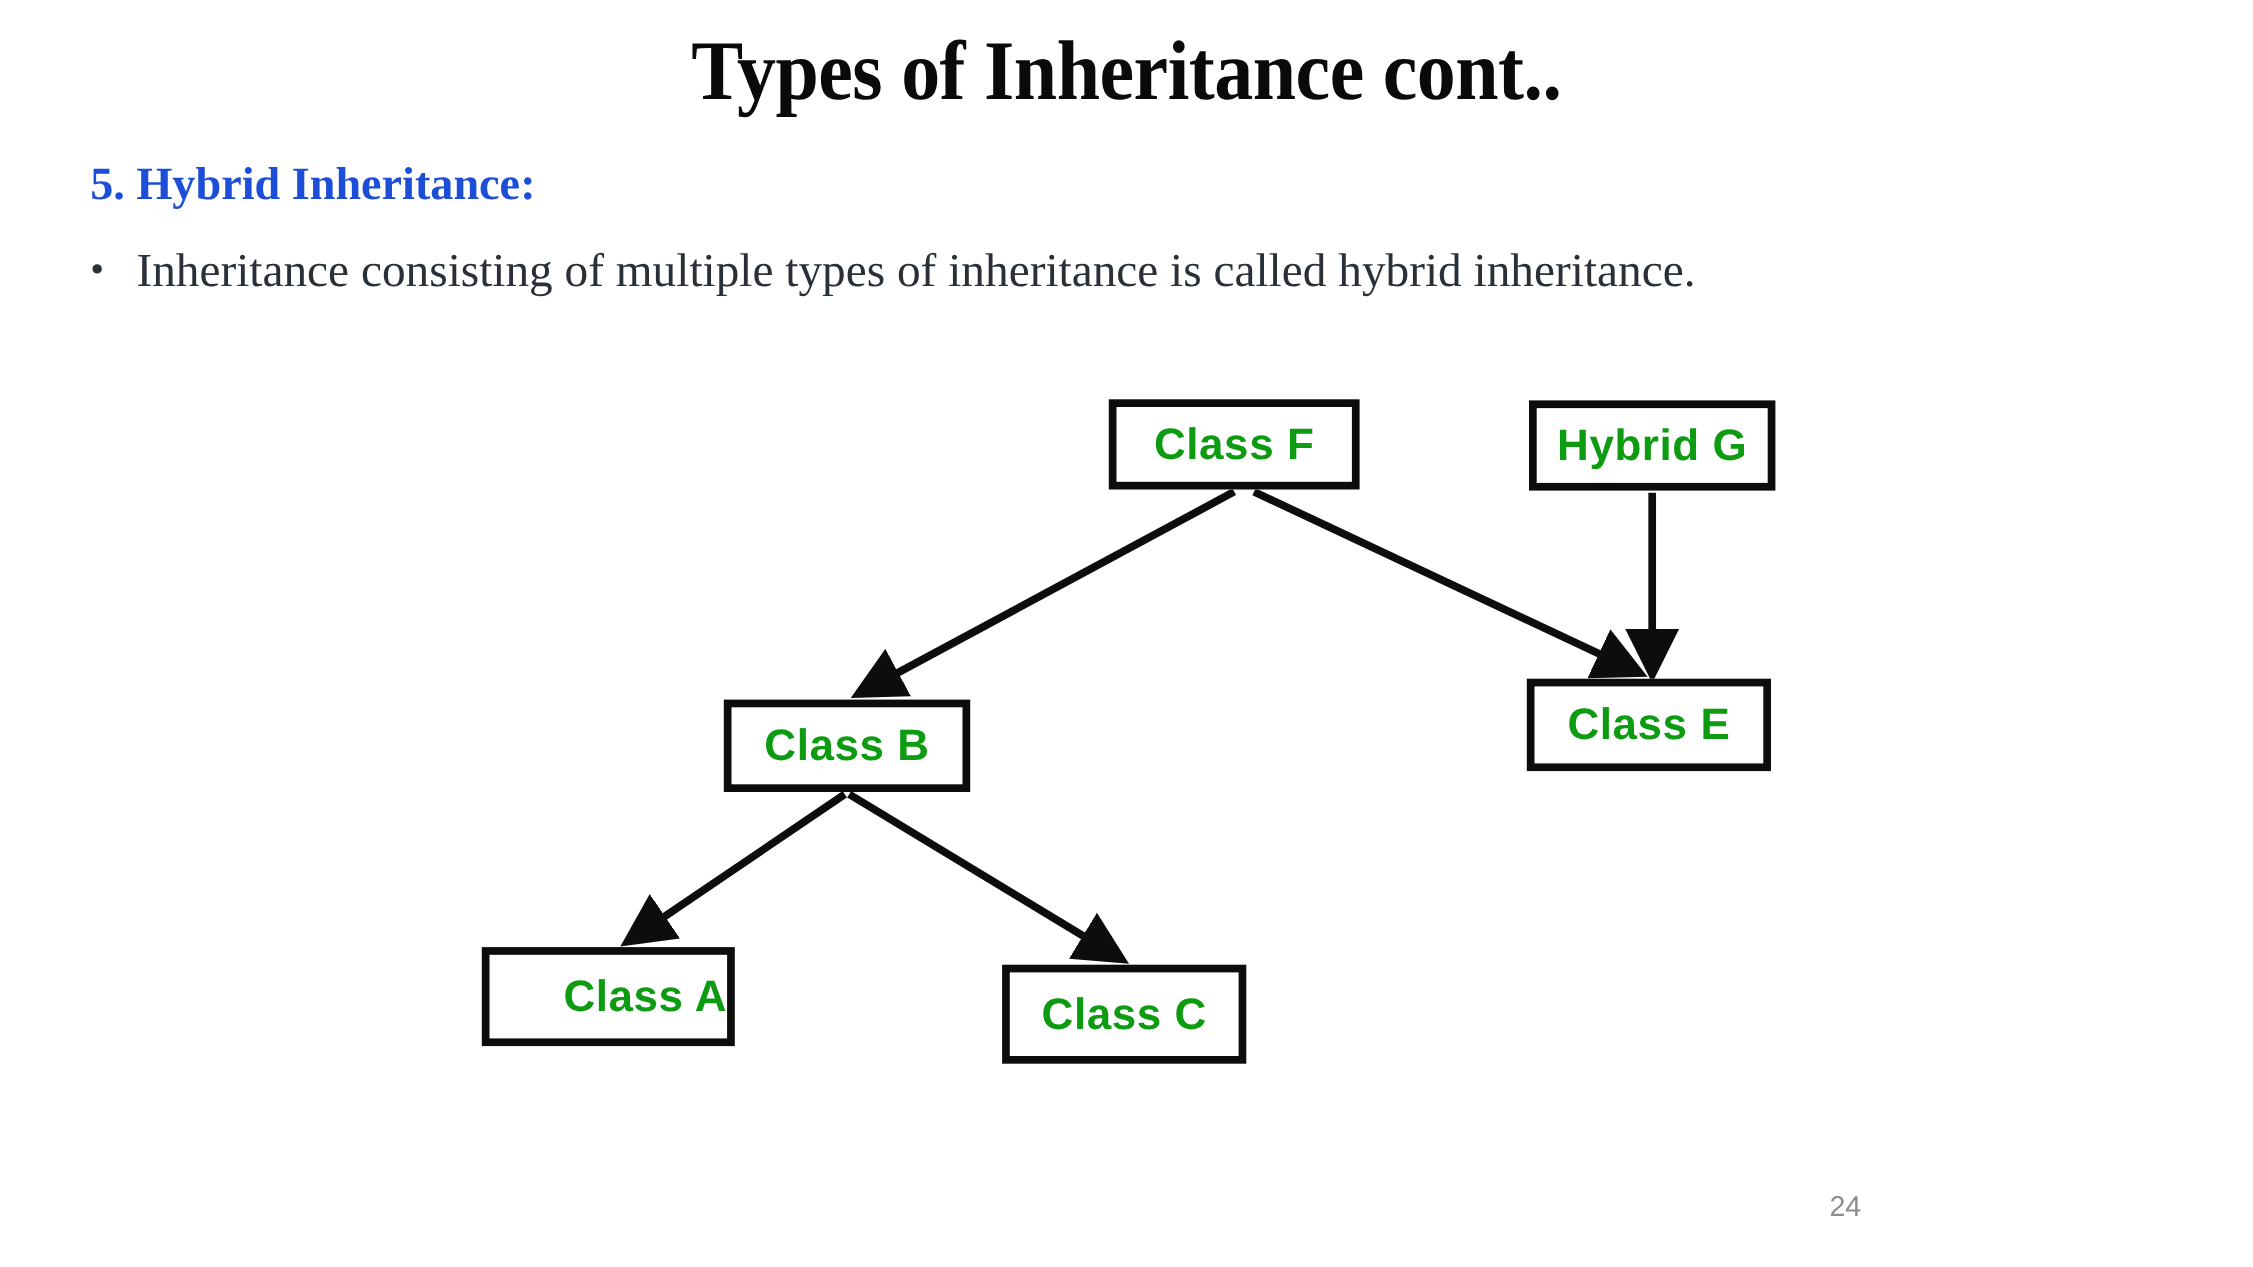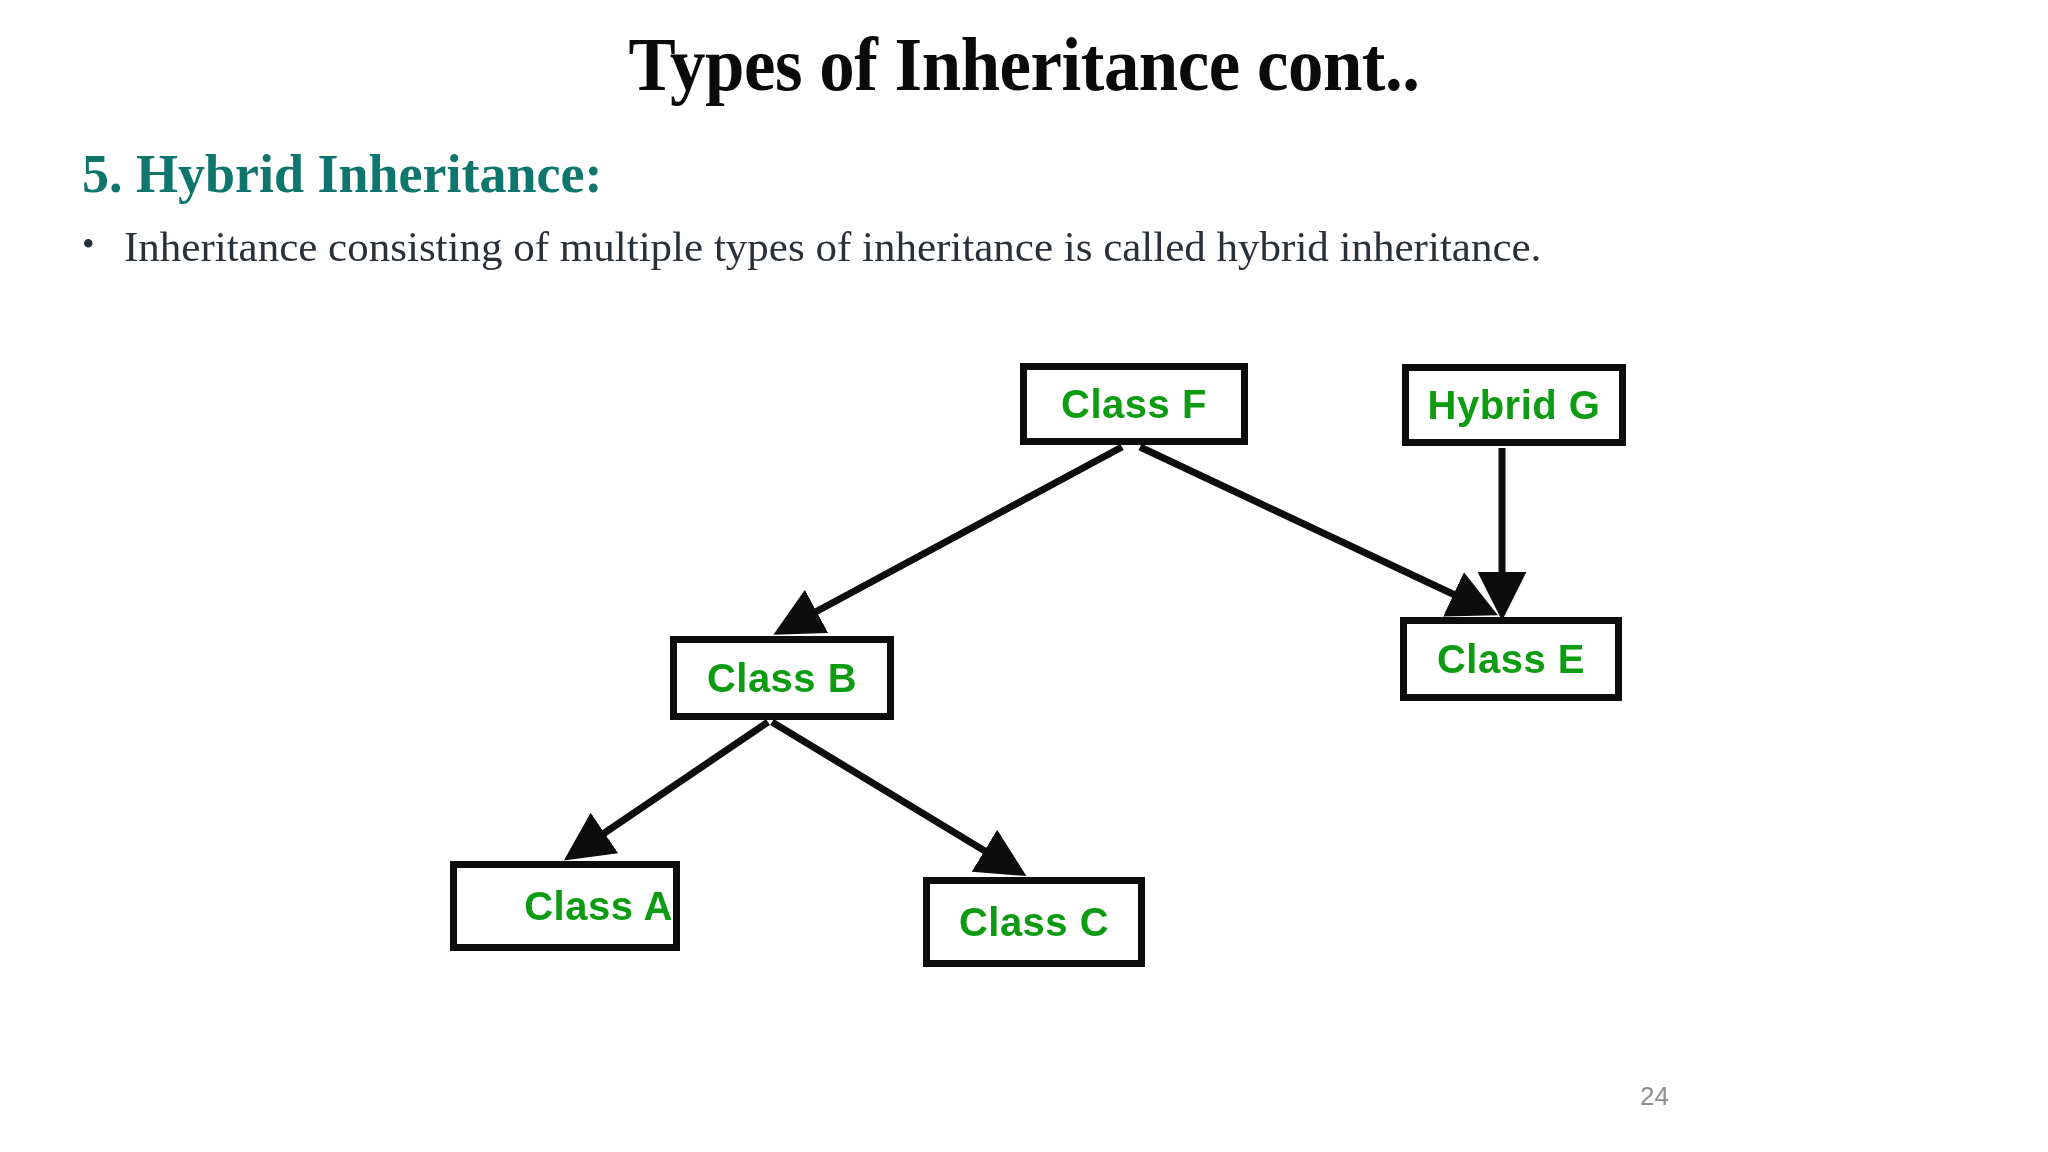--- a/index.html
+++ b/index.html
@@ -7,20 +7,21 @@
     padding: 0;
     background: #ffffff;
   }
   #slide {
     position: relative;
     width: 1753px;
     height: 1152px;
     background: #ffffff;
     overflow: hidden;
     font-family: "Liberation Serif", serif;
+    padding-left: 23px;
   }
 
   
   #slide-title {
     position: absolute;
     left: 0;
     top: 24px;
     width: 2048px;
     text-align: center;
     font-family: "Liberation Serif", serif;
@@ -33,23 +34,23 @@
     transform-origin: center top;
     white-space: nowrap;
   }
 
   
   #heading-line {
     position: absolute;
     left: 82px;
     top: 145px;
     font-family: "Liberation Serif", serif;
-    font-size: 54px;
+    font-size: 42px;
     line-height: 1.1;
-    color: #0f766e;
+    color: #1d4ed8;
     white-space: nowrap;
   }
   #heading-line .hl-bold { font-weight: bold; }
   #heading-line .hl-colon { font-weight: bold; }
 
   #bullet-row {
     position: absolute;
     left: 82px;
     top: 222px;
     width: 1800px;
@@ -92,21 +93,20 @@
 
   .class-box {
     position: absolute;
     box-sizing: border-box;
     background: #ffffff;
     border: 7px solid #0d0d0d;
     display: flex;
     align-items: center;
     justify-content: center;
     pointer-events: auto;
-    margin-left: 12px;
   }
   .class-box .class-label {
     font-family: "Liberation Sans", sans-serif;
     font-weight: bold;
     font-size: 40px;
     letter-spacing: 0.5px;
     color: #0d9b11;
     white-space: nowrap;
   }
 

